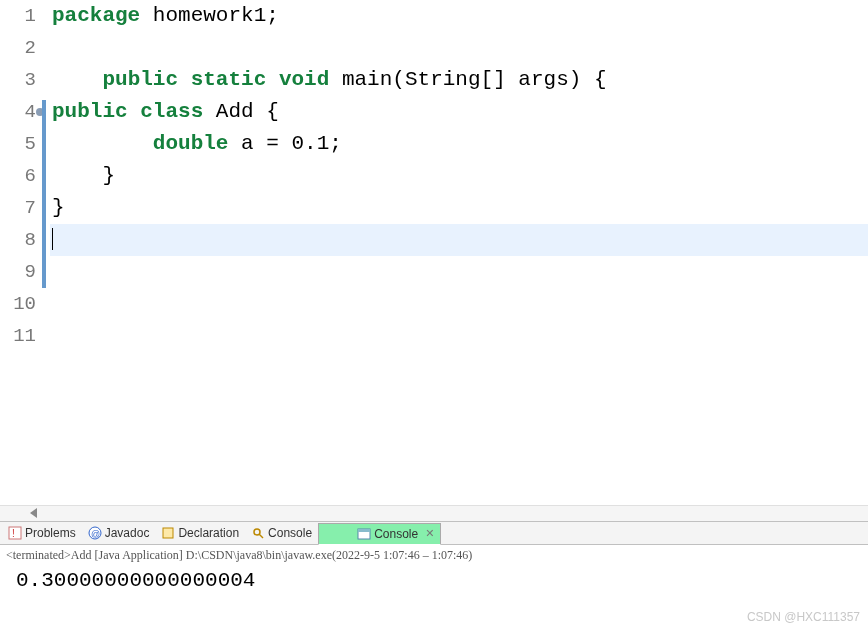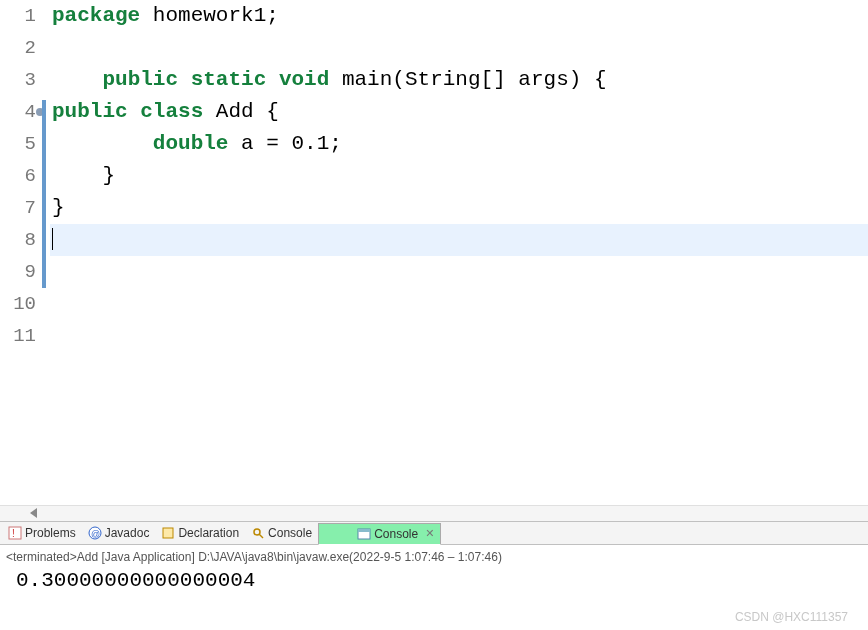--- a/index.html
+++ b/index.html
@@ -117,37 +117,37 @@
       border-bottom: 1px solid #fff;
       margin-bottom: -1px;
       padding-left: 38px;
     }
     .tab-icon {
       width: 14px;
       height: 14px;
       display: inline-block;
     }
     .status-line {
-      font-family: Liberation Sans, sans-serif;
+      font-family: Liberation Serif, serif;
       font-size: 12px;
       color: #555;
       padding: 3px 6px;
       height: 22px;
       display: flex;
-      align-items: flex-end;
+      align-items: flex-start;
     }
     .console-output {
       font-family: Consolas, "Courier New", monospace;
       font-size: 21px;
       padding: 2px 16px;
       color: #000;
     }
     .watermark {
       position: absolute;
-      right: 20px;
+      right: 8px;
       bottom: 6px;
       font-family: Arial, sans-serif;
       font-size: 12px;
       color: #c8c8c8;
     }
     .close-x {
       margin-left: 4px;
       color: #777;
       font-size: 11px;
     }
@@ -231,19 +231,19 @@
           <rect x="1" y="2" width="12" height="3" fill="#8bc"></rect>
         </svg>
     </span>
     <span>Console</span>
     <span class="close-x">✕</span>
   </div>
 </div>
 
 <div class="status-line">
   <span>&lt;terminated&gt;</span>
-  <span> Add [Java Application] D:\JAVA\java8\bin\javaw.exe </span>
+  <span> Add [Java Application] D:\CSDN\java8\bin\javaw.exe </span>
   <span>(2022-9-5 1:07:46 – 1:07:46)</span>
 </div>
 
 <div class="console-output">0.30000000000000004</div>
 
 <div class="watermark">CSDN @HXC111357</div>
 
 </body></html>

